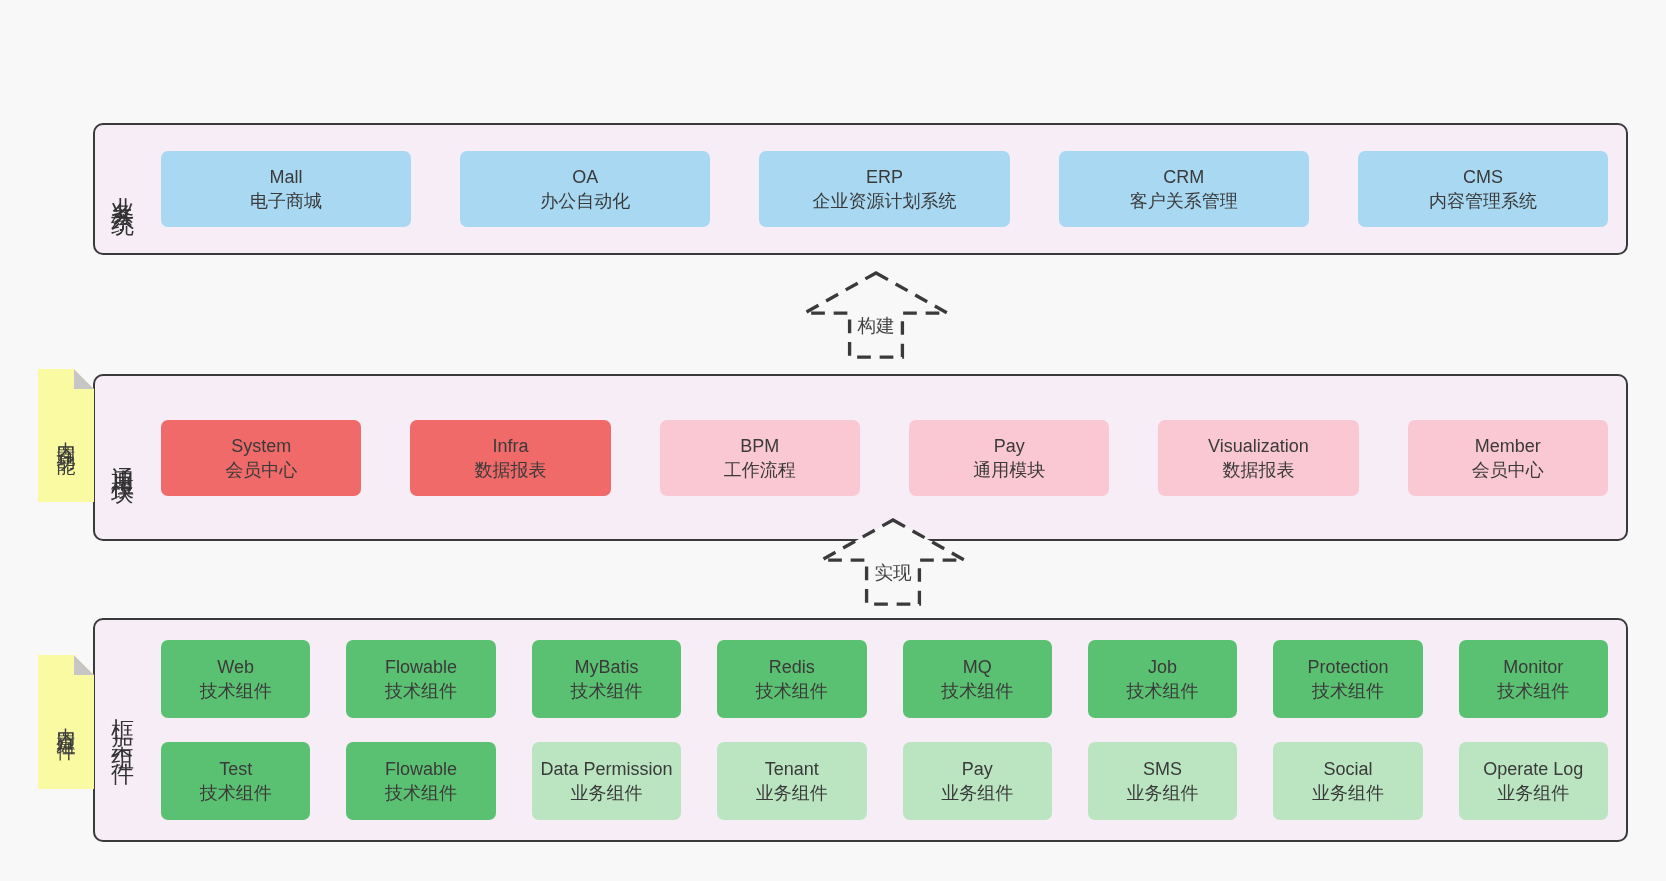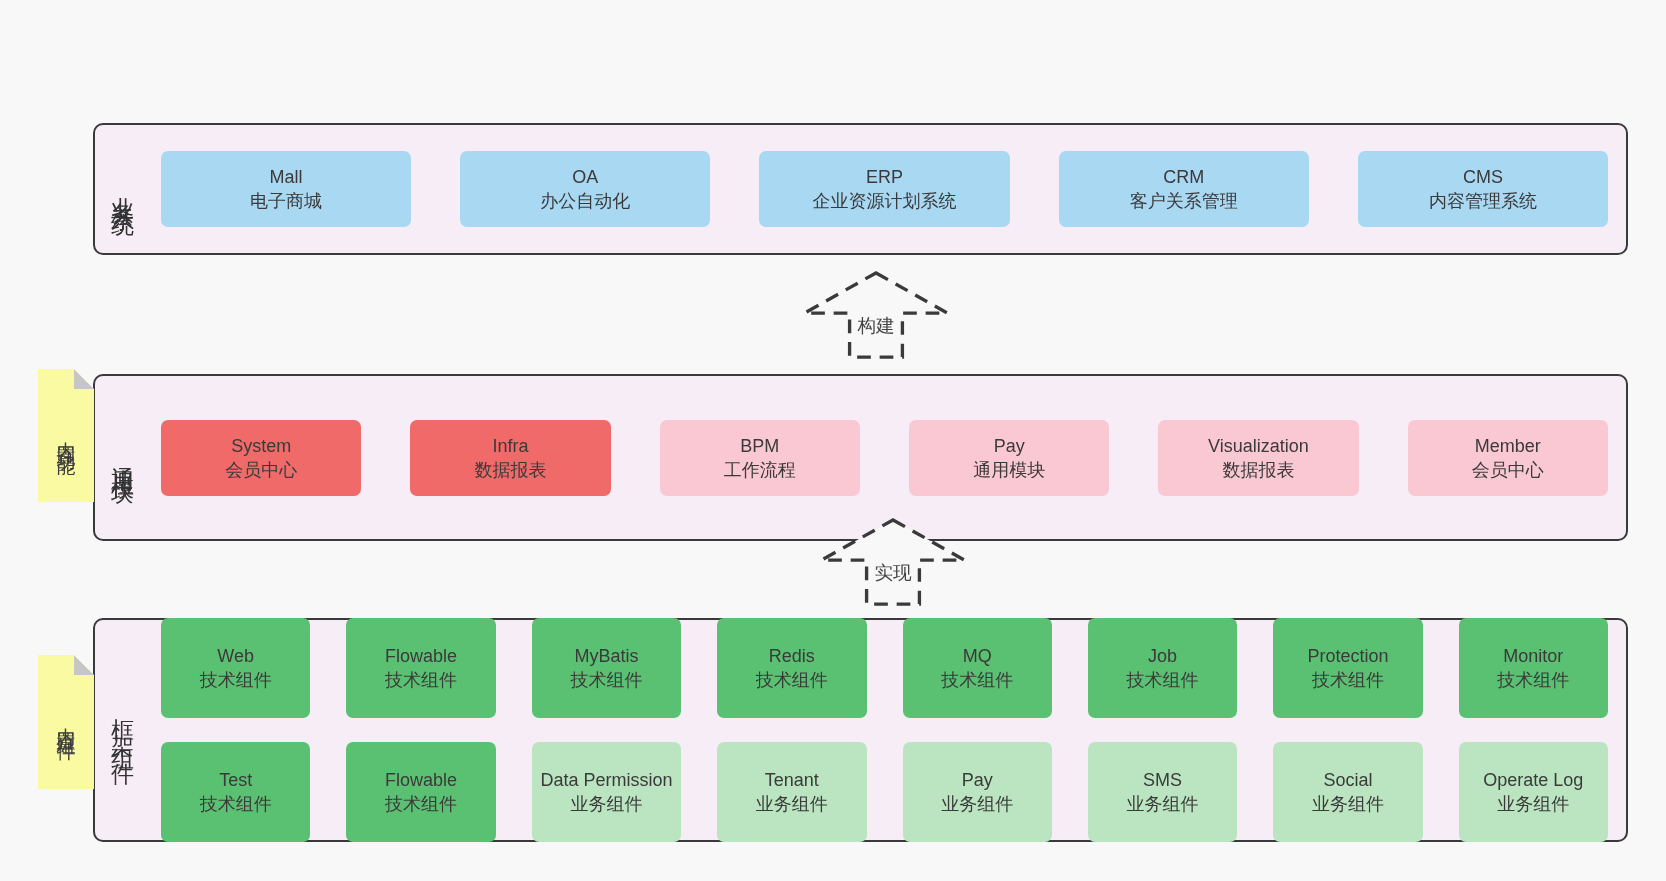--- a/index.html
+++ b/index.html
@@ -57,21 +57,21 @@
     height:76px;
     border-radius:7px;
     display:flex;
     flex-direction:column;
     align-items:center;
     justify-content:center;
     text-align:center;
     font-size:18px;
     line-height:24px;
   }
-  .row-8 .box { height:100px; }
+  .row-8 .box { height:78px; }
   .v-blue       { background:var(--c-blue); }
   .v-red        { background:var(--c-red); }
   .v-pink       { background:var(--c-pink); }
   .v-green      { background:var(--c-green); }
   .v-lightgreen { background:var(--c-lightgreen); }
 
   .sticky {
     position:absolute;
     left:38px;
     width:56px;

